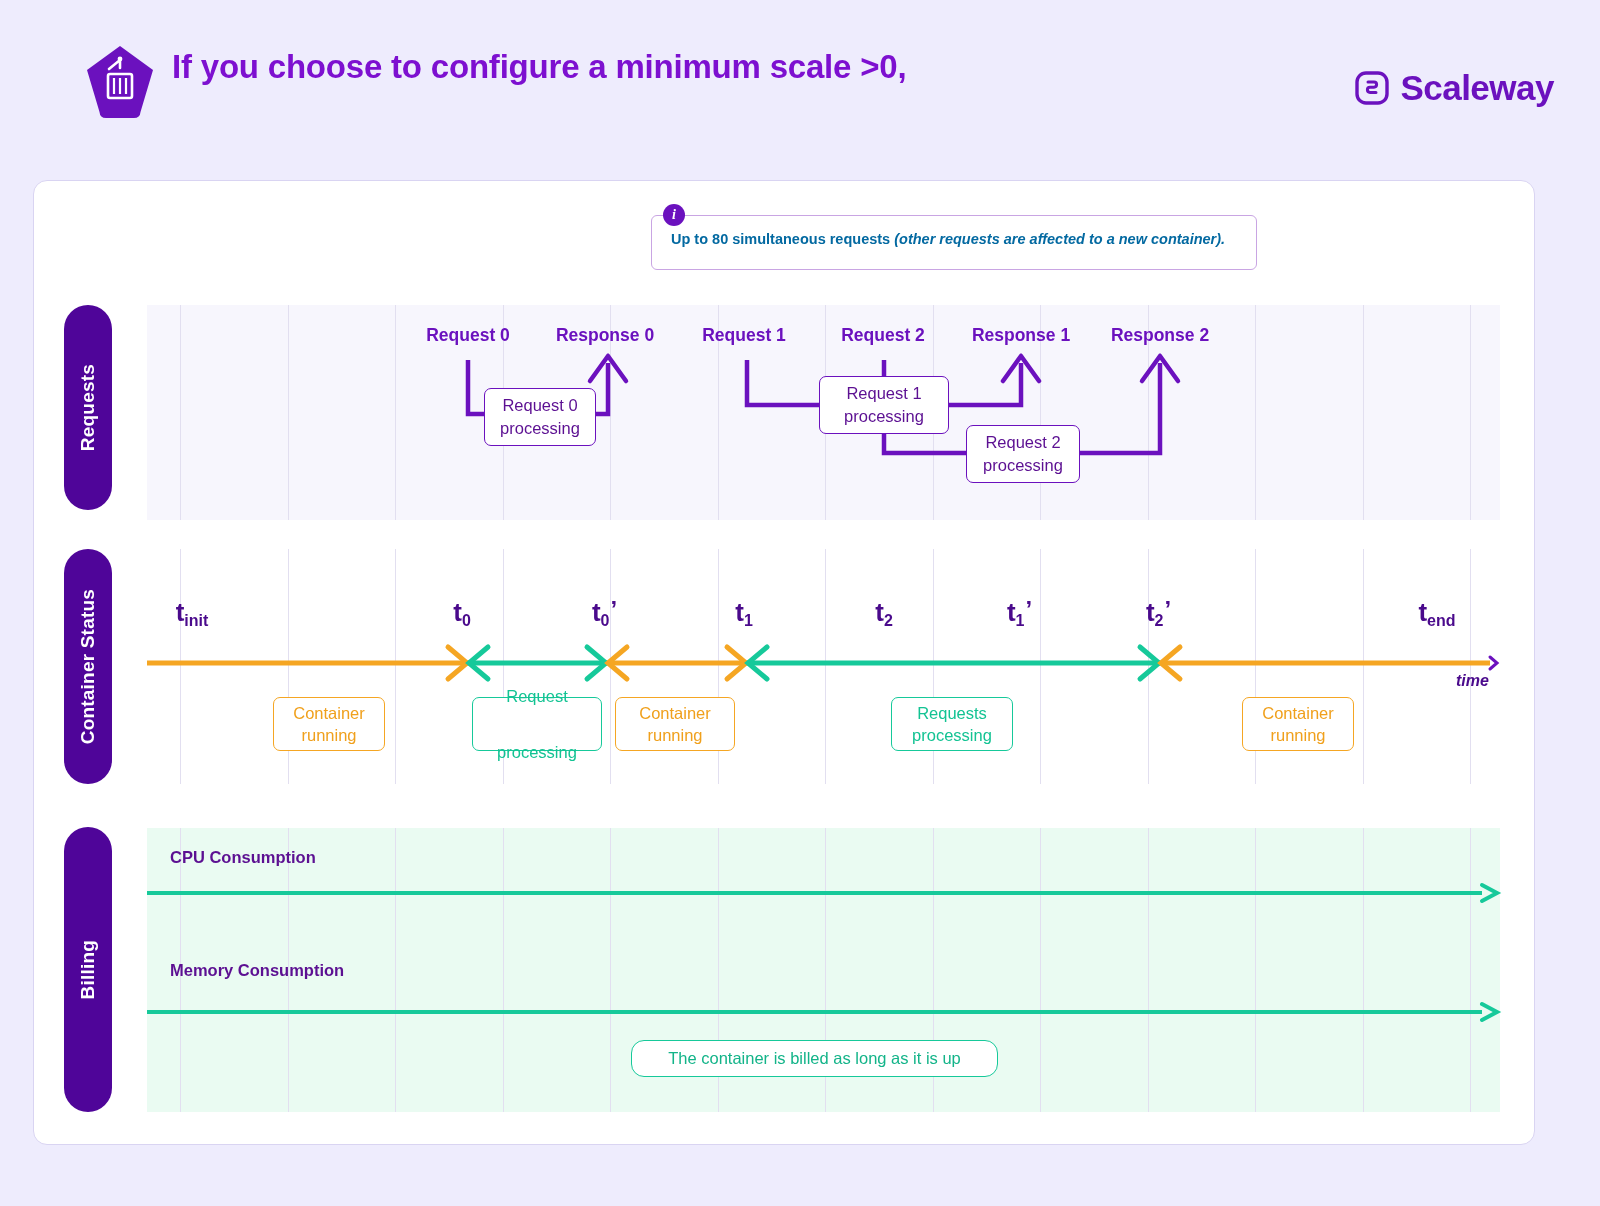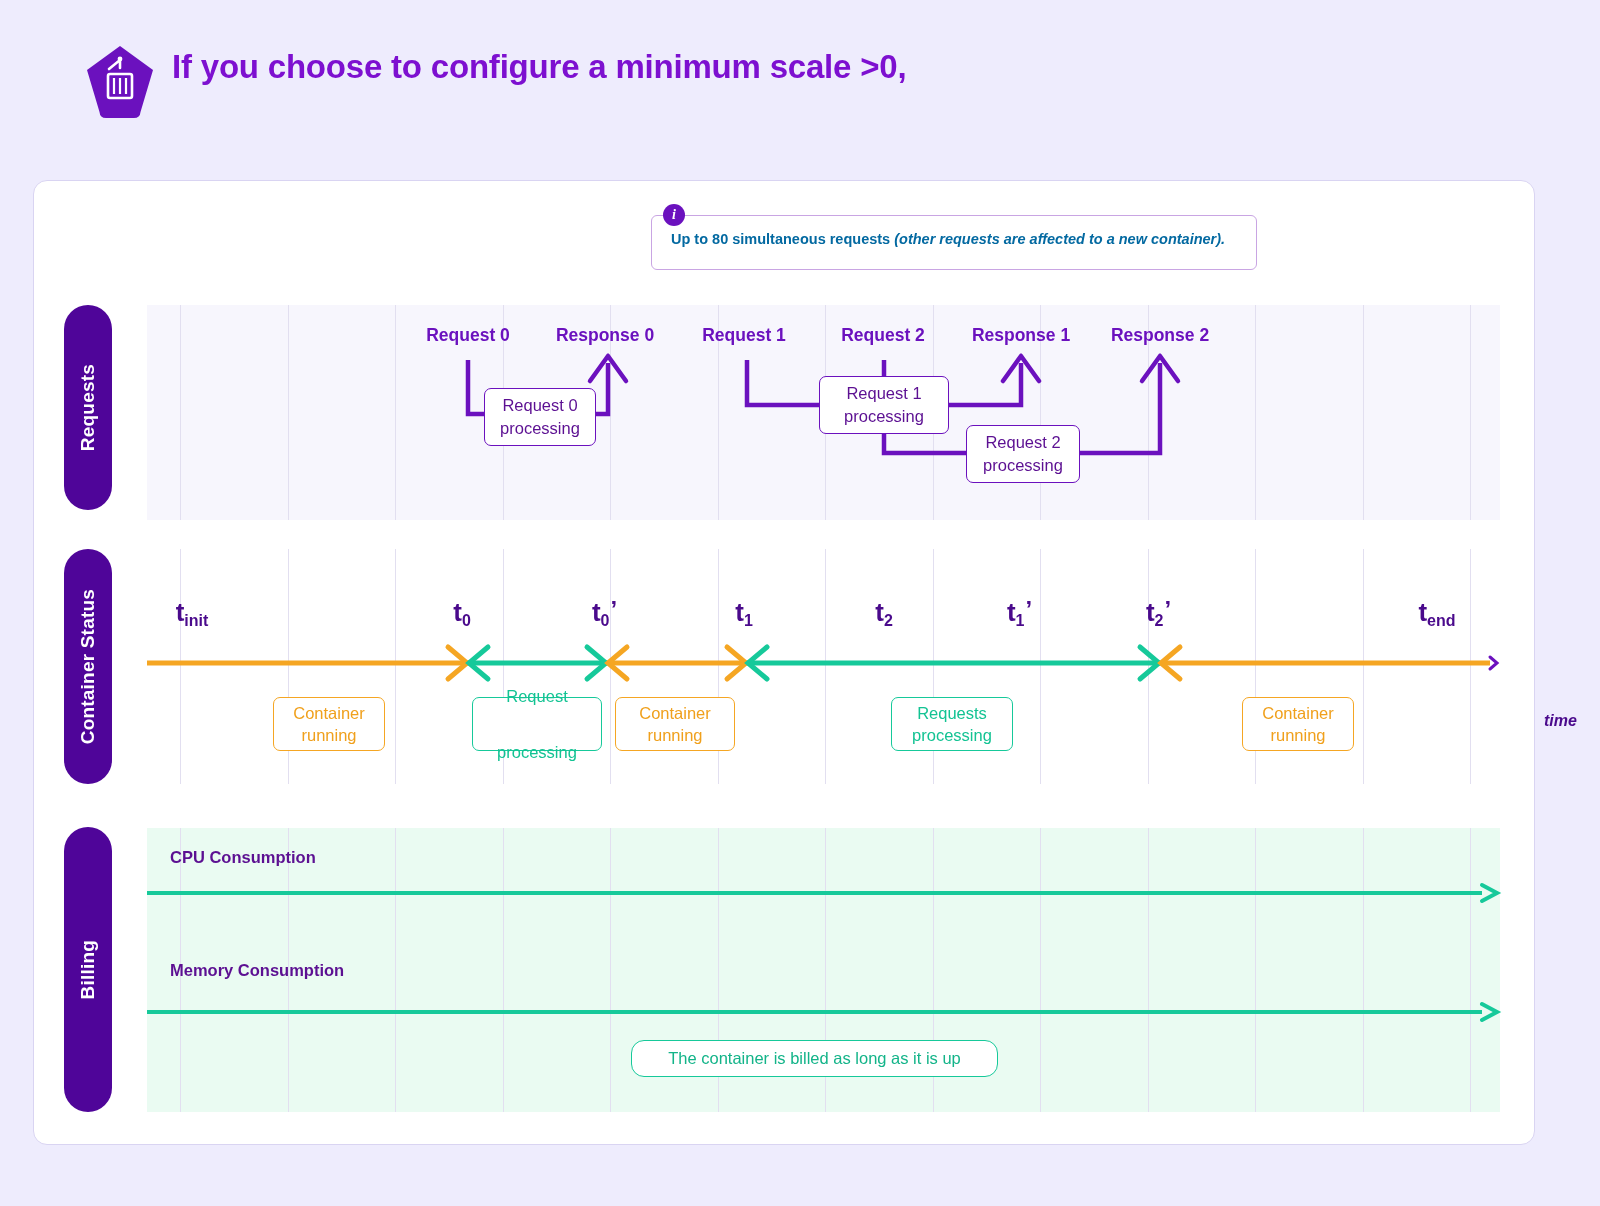--- a/index.html
+++ b/index.html
@@ -195,26 +195,25 @@
   }
   .t-label .prime {
     font-size: 24px;
     position: relative;
     top: -3px;
     left: 1px;
   }
 
   #time-word {
     position: absolute;
-    left: 1544px; top: 672px;
+    left: 1456px; top: 672px;
     font-size: 16px;
     font-style: italic;
     font-weight: bold;
     color: #4A0A8C;
-    margin-top: 40px;
   }
 
   
   .status-box {
     position: absolute;
     top: 697px;
     height: 52px;
     border-width: 1.8px;
     border-style: solid;
     border-radius: 7px;
@@ -274,20 +273,29 @@
       <circle cx="36" cy="15" r="2.4" fill="#fff"></circle>
       <rect x="24" y="30" width="24" height="24" rx="2" stroke="#fff" stroke-width="2.6" fill="none"></rect>
       <path d="M30 34 L30 50 M36 34 L36 50 M42 34 L42 50" stroke="#fff" stroke-width="2.2"></path>
     </svg>
   </div>
 
   <div id="title">
     <span class="line">If you choose to configure a minimum scale &gt;0,</span>
   </div>
 
+  <div id="brand">
+    <span class="brand-mark">
+      <svg width="34" height="34" viewBox="0 0 34 34">
+        <rect x="2" y="2" width="30" height="30" rx="9" stroke="#6B11BE" stroke-width="3.4" fill="none"></rect>
+        <path d="M13 11 h6 a2.6 2.6 0 0 1 0 5.2 h-4 a2.6 2.6 0 0 0 0 5.2 h6" stroke="#6B11BE" stroke-width="3" fill="none" stroke-linecap="round"></path>
+      </svg>
+    </span>
+    <span class="brand-text">Scaleway</span>
+  </div>
 </div>
 
 <div id="panel"></div>
 
 <div id="band-requests"></div>
 <div id="band-billing"></div>
 
 <div id="gridlines">
     <div class="gridline g-req" style="left: 180px;"></div>
     <div class="gridline g-mid" style="left: 180px;"></div>

